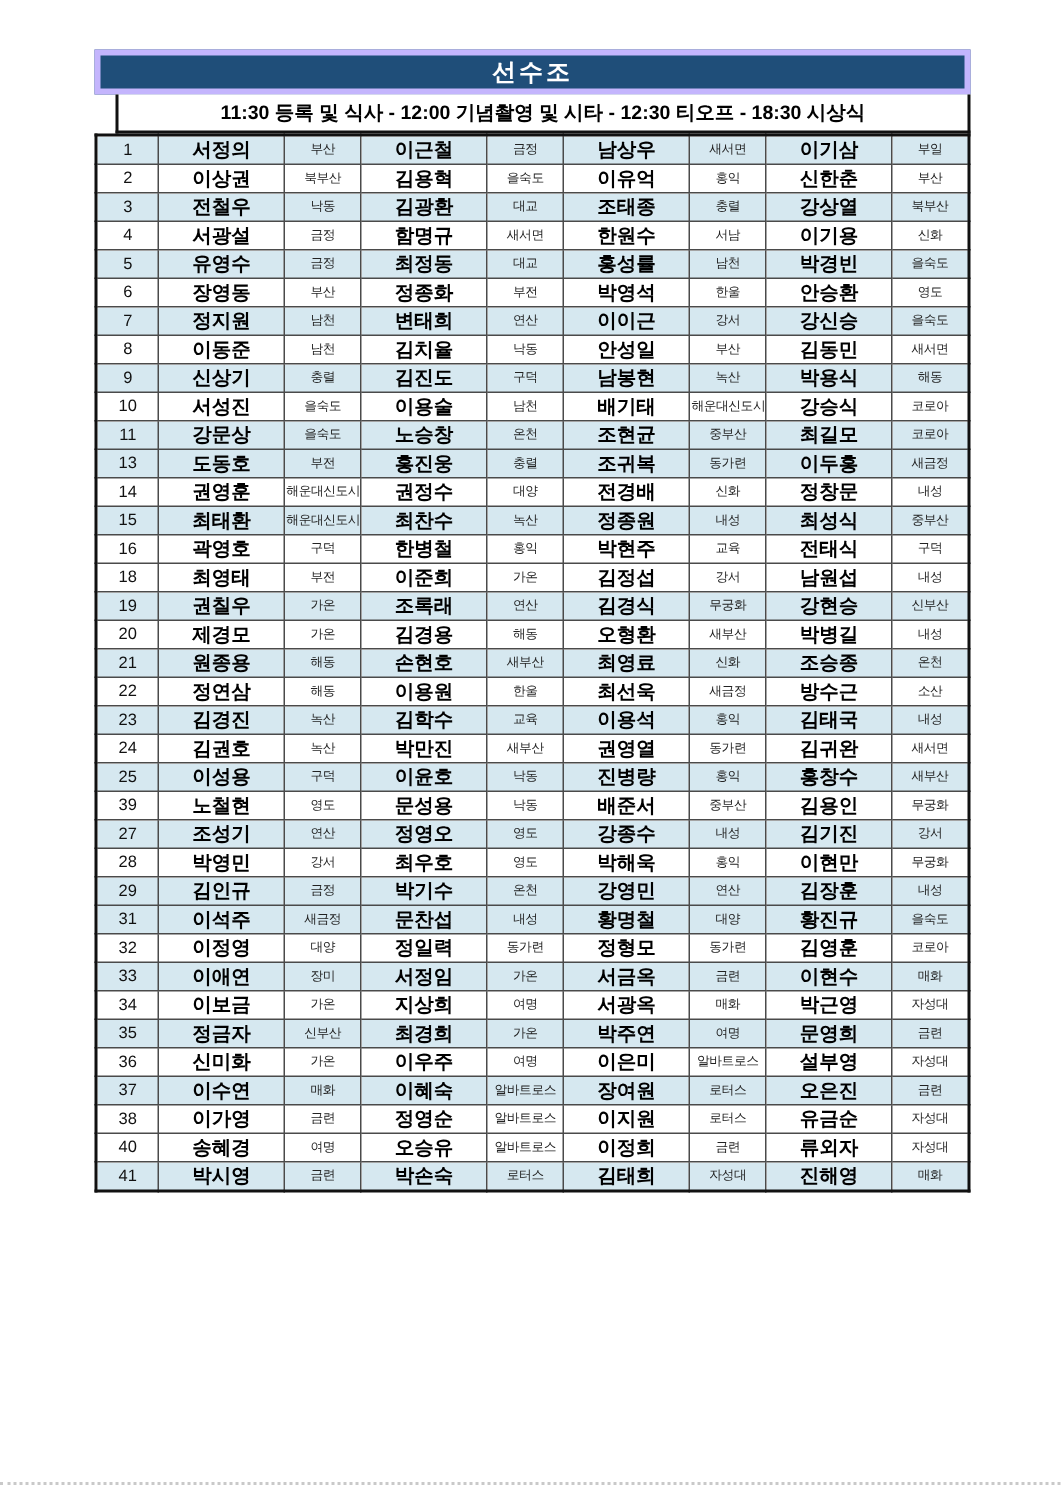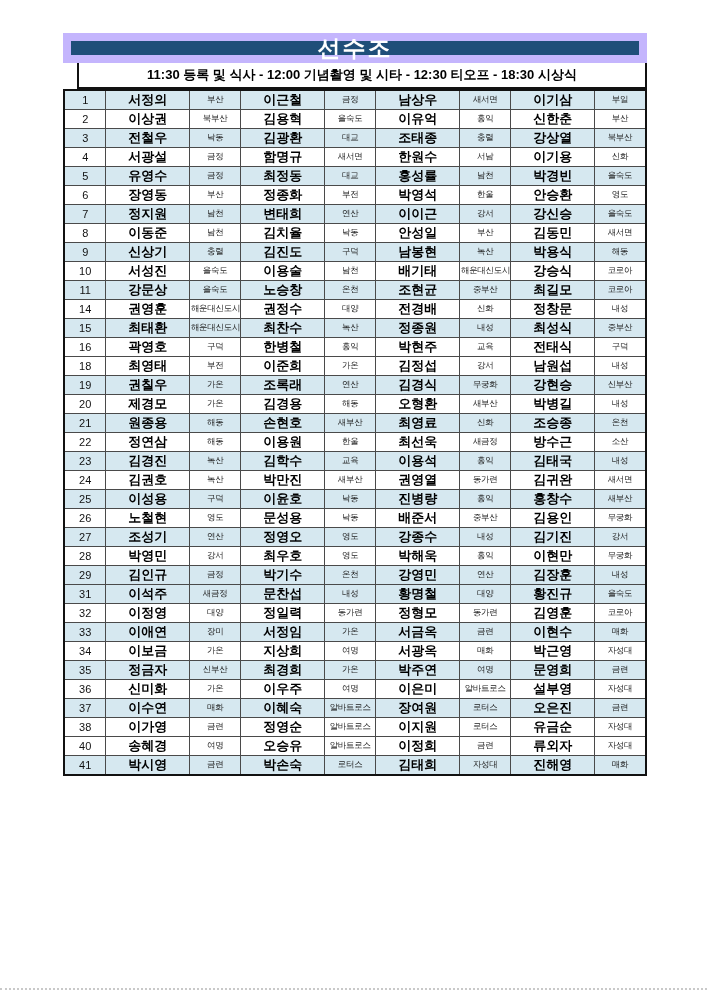--- a/index.html
+++ b/index.html
@@ -1,22 +1,22 @@
 <!DOCTYPE html>
 <html><head>
 <meta charset="utf-8">
 <style>
   * { margin: 0; padding: 0; box-sizing: border-box; }
   html, body { width: 707px; height: 1000px; background: #ffffff; font-family: "Liberation Sans", sans-serif; }
   .sheet { position: absolute; left: 63px; top: 33px; width: 584px; }
 
   .title-bar {
-    background: #1F4E79; border: 8px solid #c4b5fd;
+    background: #1F4E79; border: 4px solid #c4b5fd;
     height: 30px; display: flex; align-items: center; justify-content: center;
-    color: #ffffff; font-size: 23px; font-weight: bold; letter-spacing: 2px;
+    color: #ffffff; font-size: 16px; font-weight: bold; letter-spacing: 2px;
   }
   .subtitle-bar {
     background: #ffffff; border: 2px solid #111; border-top: none;
     height: 26px; display: flex; align-items: center; justify-content: center;
     color: #000; font-size: 13px; font-weight: bold; margin-left: 14px;
   }
 
   table.roster { width: 100%; border-collapse: collapse; table-layout: fixed; border: 2px solid #111; }
   table.roster td {
     border: 1px solid #4a4a4a; height: 19px; text-align: center; vertical-align: middle;
@@ -167,20 +167,31 @@
           <td class="num">11</td>
           <td class="pname">강문상</td>
           <td class="club">을숙도</td>
           <td class="pname">노승창</td>
           <td class="club">온천</td>
           <td class="pname">조현균</td>
           <td class="club">중부산</td>
           <td class="pname">최길모</td>
           <td class="club">코로아</td>
         </tr>
+        <tr class="alt">
+          <td class="num">13</td>
+          <td class="pname">도동호</td>
+          <td class="club">부전</td>
+          <td class="pname">홍진웅</td>
+          <td class="club">충렬</td>
+          <td class="pname">조귀복</td>
+          <td class="club">동가련</td>
+          <td class="pname">이두홍</td>
+          <td class="club">새금정</td>
+        </tr>
         <tr>
           <td class="num">14</td>
           <td class="pname">권영훈</td>
           <td class="club">해운대신도시</td>
           <td class="pname">권정수</td>
           <td class="club">대양</td>
           <td class="pname">전경배</td>
           <td class="club">신화</td>
           <td class="pname">정창문</td>
           <td class="club">내성</td>
@@ -289,21 +300,21 @@
           <td class="pname">이성용</td>
           <td class="club">구덕</td>
           <td class="pname">이윤호</td>
           <td class="club">낙동</td>
           <td class="pname">진병량</td>
           <td class="club">홍익</td>
           <td class="pname">홍창수</td>
           <td class="club">새부산</td>
         </tr>
         <tr>
-          <td class="num">26</td>
+          <td class="num">39</td>
           <td class="pname">노철현</td>
           <td class="club">영도</td>
           <td class="pname">문성용</td>
           <td class="club">낙동</td>
           <td class="pname">배준서</td>
           <td class="club">중부산</td>
           <td class="pname">김용인</td>
           <td class="club">무궁화</td>
         </tr>
         <tr class="alt">

